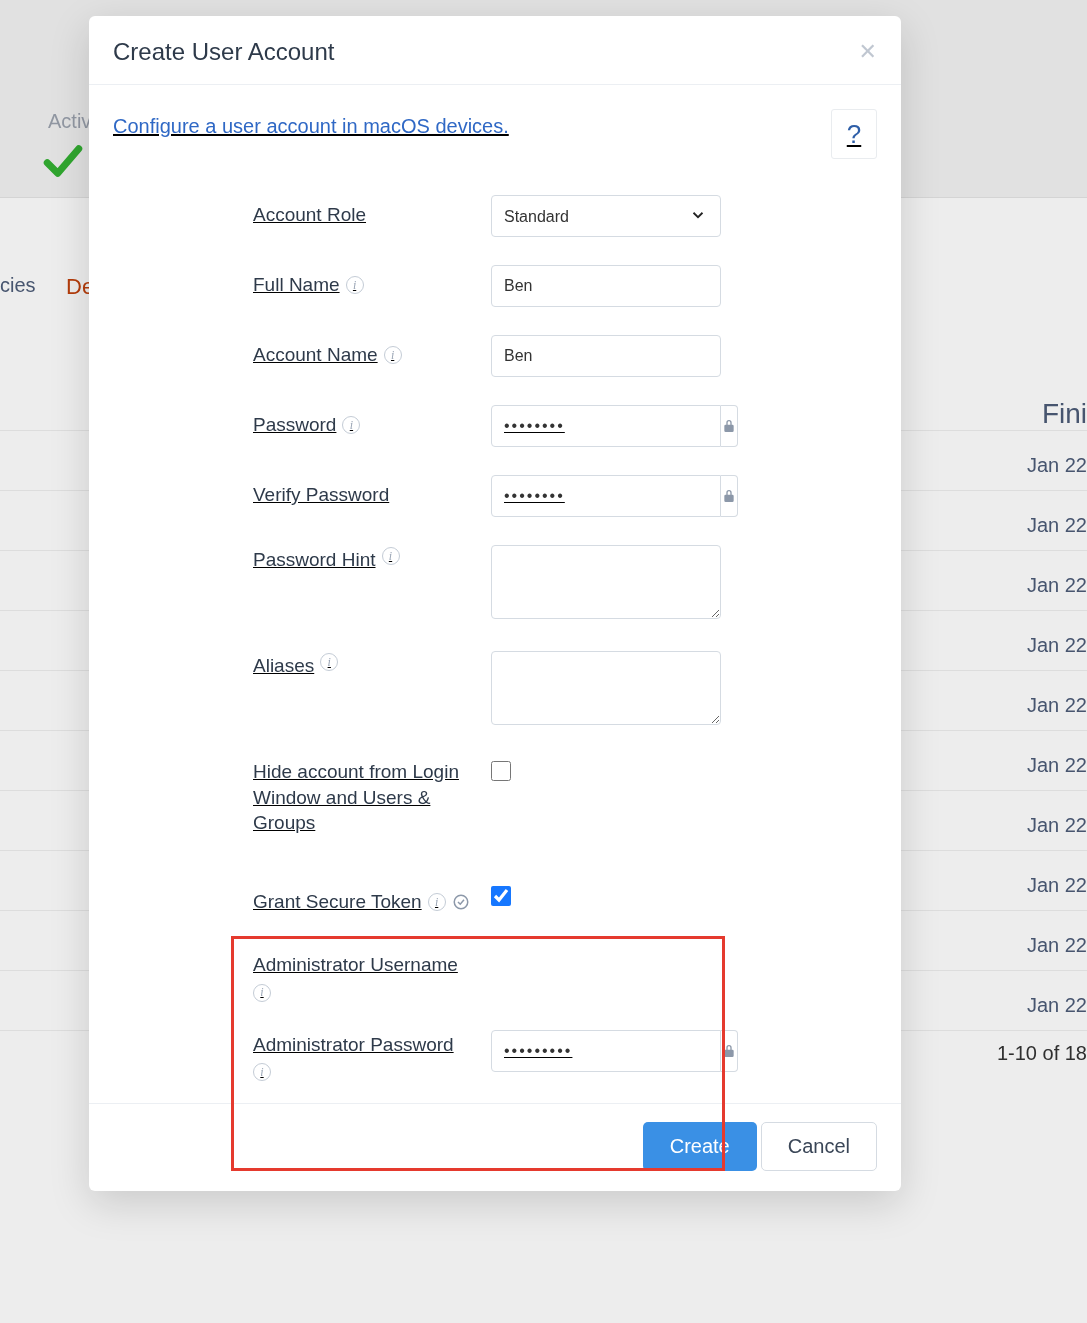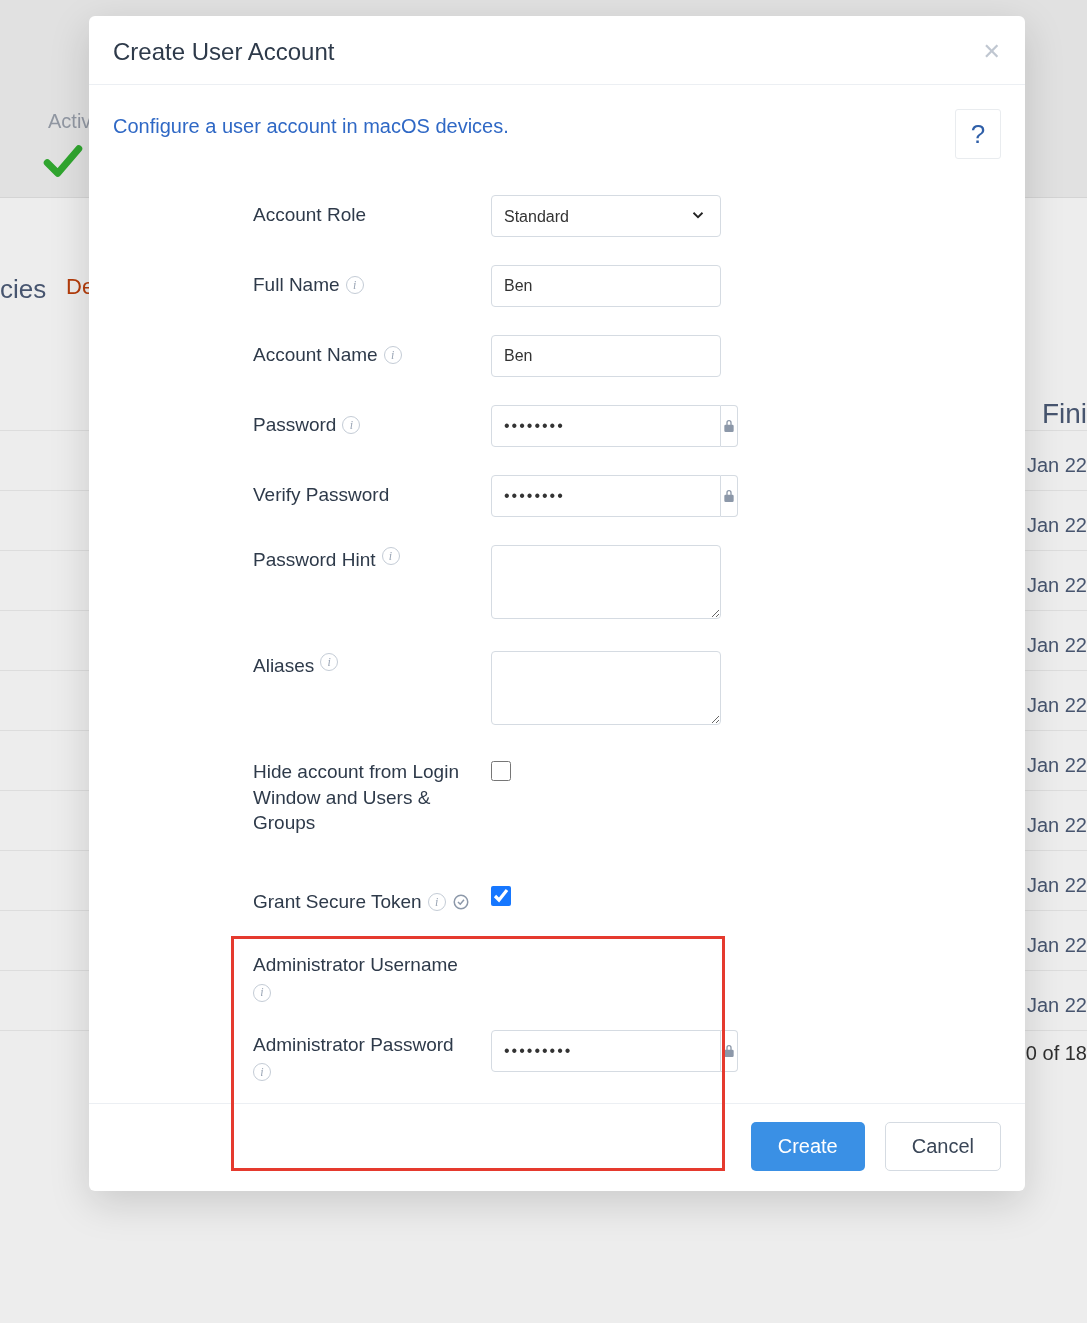--- a/index.html
+++ b/index.html
@@ -5,35 +5,35 @@
   * { box-sizing: border-box; margin: 0; padding: 0; }
   html, body { width: 1087px; height: 1323px; font-family: -apple-system, "Helvetica Neue", Arial, sans-serif; background: #fff; }
   body { position: relative; overflow: hidden; }
 
   
   .bg { position: absolute; inset: 0; background: #fff; }
   .bg-top-row { position: absolute; top: 0; left: 0; right: 0; height: 198px; background: #f3f3f3; border-bottom: 1px solid #e5e5e5;}
   .bg-activ { position: absolute; left: 48px; top: 110px; color: #9ca3af; font-size: 20px; }
   .bg-check { position: absolute; left: 42px; top: 140px; color: #2eb82e; font-size: 34px; font-weight: bold; }
   .bg-check svg { width: 42px; height: 42px; }
-  .bg-tab-cies { position: absolute; left: 0; top: 274px; color: #4d5c78; font-size: 26px; }
+  .bg-tab-cies { position: absolute; left: 0; top: 274px; color: #4d5c78; font-size: 20px; }
   .bg-tab-de { position: absolute; left: 66px; top: 274px; color: #c2410c; font-size: 22px; }
   .bg-fini { position: absolute; right: 0; top: 398px; color: #4d5c78; font-size: 28px; }
   .bg-date { position: absolute; right: 0; color: #4d5c78; font-size: 20px; white-space: nowrap; }
   .bg-line { position: absolute; left: 0; right:0; height: 1px; background: #eeeeee; }
   .bg-pager { position: absolute; right: 0; bottom: 258px; color: #333; font-size: 20px; }
 
   .overlay { position: absolute; inset: 0; background: rgba(0,0,0,0.07); }
 
   
-  .modal { position: absolute; left: 89px; top: 16px; width: 936px; height: 1175px; background: #fff; border-radius: 6px; box-shadow: 0 12px 40px rgba(0,0,0,0.15); display: flex; flex-direction: column; }
+  .modal { position: absolute; left: 89px; top: 16px; width: 812px; height: 1175px; background: #fff; border-radius: 6px; box-shadow: 0 12px 40px rgba(0,0,0,0.15); display: flex; flex-direction: column; }
   .modal-header { padding: 22px 24px 18px 24px; border-bottom: 1px solid #eceff3; display:flex; justify-content: space-between; align-items: center; }
   .modal-title { font-size: 24px; font-weight: 400; color: #2e3a4a; }
   .close-x { color: #c0c7d1; font-size: 22px; cursor: pointer; }
-  .modal-body { flex: 1; padding: 24px 24px 10px 24px; position: relative; }
+  .modal-body { flex: 1; padding: 24px 24px 10px 24px; position: relative; text-decoration: underline; }
   .helper-row { display:flex; justify-content: space-between; align-items: flex-start; }
   .subtitle { color: #2f68c5; font-size: 20px; margin-top: 6px; }
   .help-btn { width: 46px; height: 50px; border: 1px solid #e9ecef; display:flex; align-items:center; justify-content:center; font-size: 26px; color: #2f5fa8; border-radius: 3px; background:#fff; cursor:pointer; }
 
   .form { margin-top: 36px; }
   .row { display:flex; align-items:flex-start; margin-bottom: 28px; }
   .row-label { width: 218px; padding-left: 140px; box-sizing: content-box; padding-right: 20px; font-size: 19px; color: #2e3a4a; line-height: 1.35; display:flex; align-items:center; flex-wrap: wrap; gap: 6px; min-height: 40px;}
   .row-label.top { align-items: flex-start; padding-top: 2px; }
   .row-ctrl { flex: 1; }
 
@@ -58,21 +58,21 @@
   .lock-addon svg { width:16px; height:16px; }
 
   input[type=checkbox]{ width:20px; height:20px; accent-color:#1677ff; }
 
   .highlight-box {
     position: absolute;
     left: 142px; top: 851px; width: 494px; height: 235px;
     border: 3px solid #e53a2e; pointer-events:none;
   }
 
-  .modal-footer { padding: 18px 24px 22px; border-top: 1px solid #eceff3; display:flex; justify-content:flex-end; gap: 20px; }
+  .modal-footer { padding: 18px 24px 22px; border-top: 1px solid #eceff3; display:flex; justify-content:flex-end; gap: 4px; }
   .btn { font-size: 20px; padding: 12px 26px; border-radius: 5px; cursor:pointer; border:1px solid transparent; }
   .btn-primary { background:#3a90e5; color:#fff; }
   .btn-secondary { background:#fff; color:#3a4657; border-color:#d5dbe2; }
 </style>
 </head>
 <body>
 
 <div class="bg">
   <div class="bg-top-row"></div>
   <div class="bg-activ">Activ</div>

